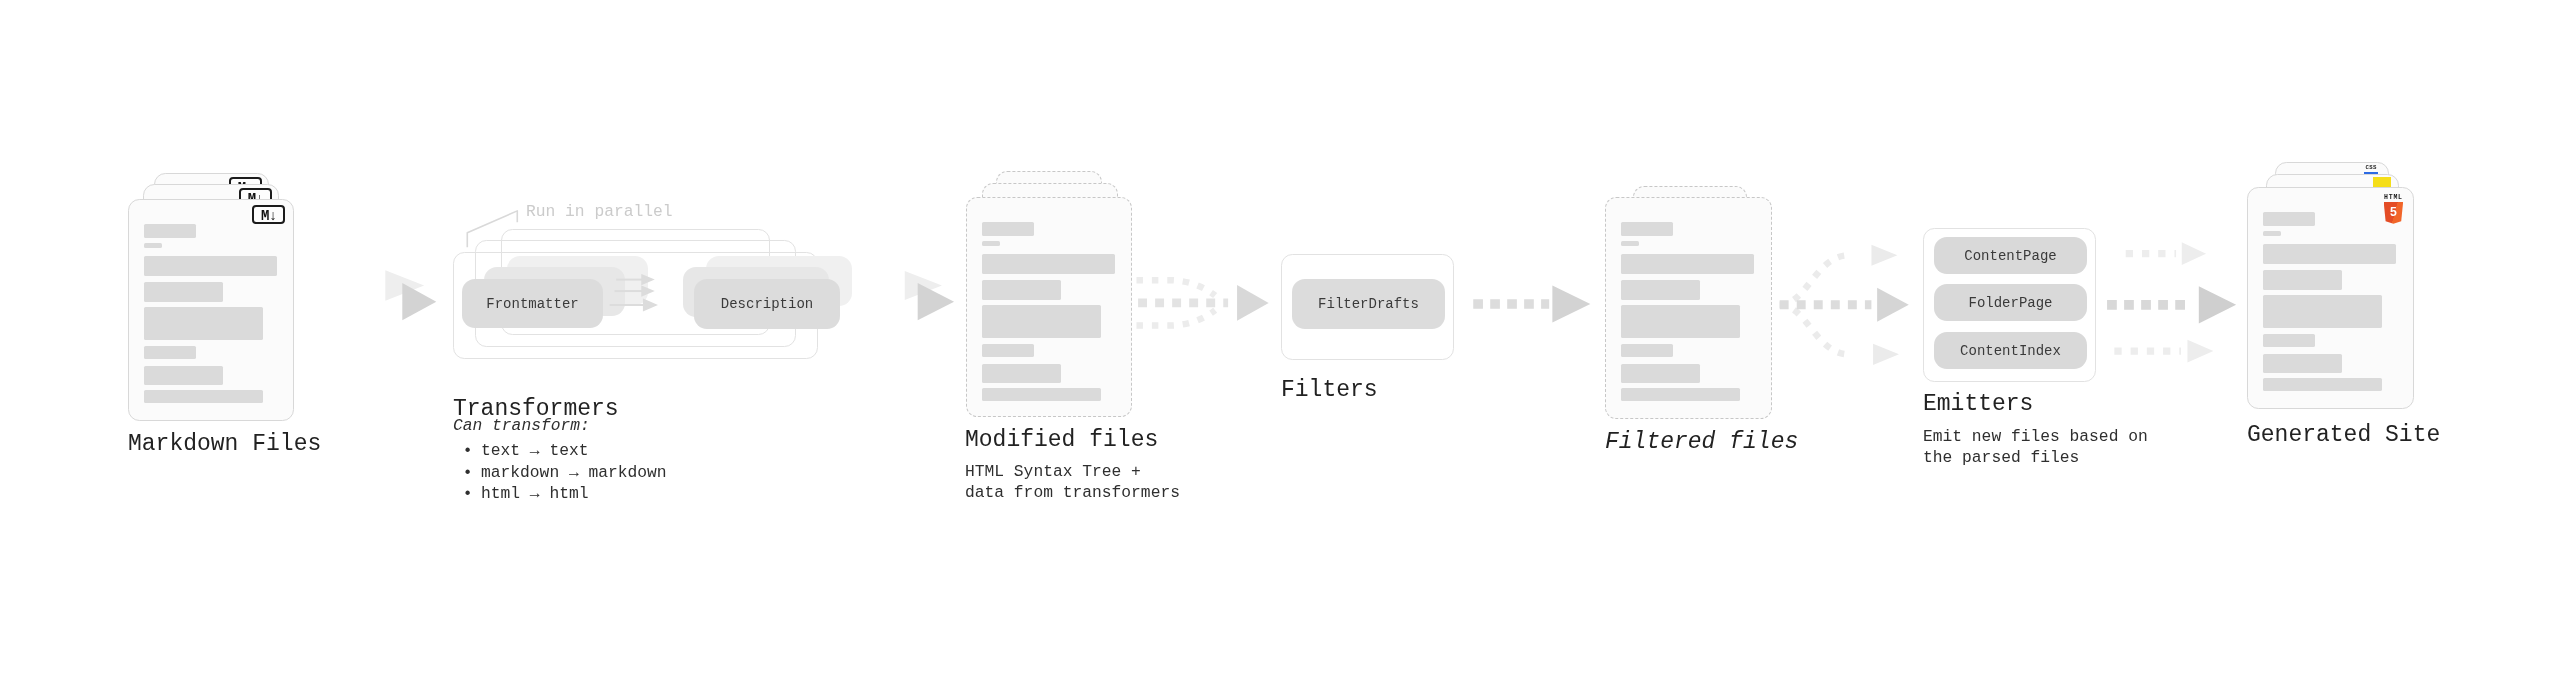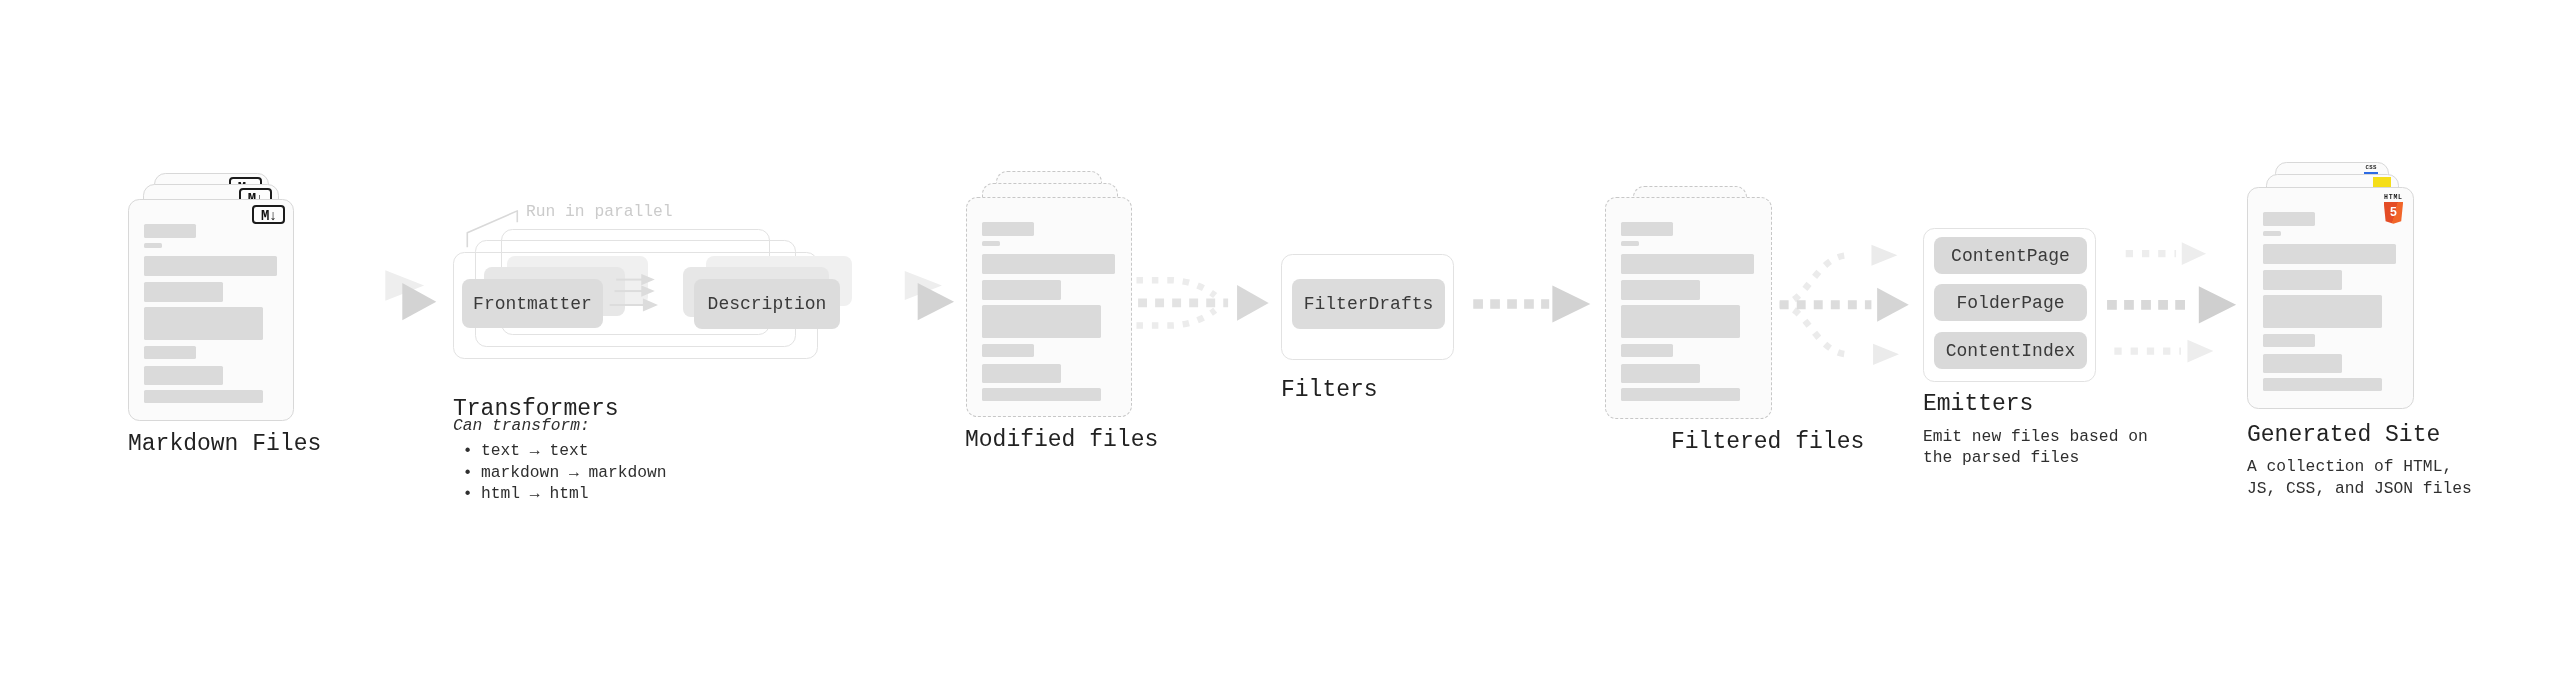--- a/index.html
+++ b/index.html
@@ -38,21 +38,21 @@
           display:flex;align-items:center;justify-content:center;}
   .shield span{color:#fff;font-size:12.2px;font-weight:bold;line-height:12.2px;}
   .js-badge{position:absolute;top:2.4px;right:7.3px;width:18px;height:10.6px;background:#f5de19;}
   .css-badge{position:absolute;top:1.6px;right:9.8px;text-align:center;}
   .css-badge .t{font-size:5.7px;font-weight:bold;color:#222;line-height:6.5px;letter-spacing:0.4px;}
   .css-badge .u{width:14px;height:2.4px;background:#2d6ae3;margin:0.8px auto 0;}
 
   
   .box{position:absolute;border:1.6px solid #e2e2e2;border-radius:11.4px;box-sizing:border-box;background:transparent;}
   .box.filled{background:#ffffff;}
-  .pill{position:absolute;border-radius:8px;background:#dcdcdc;color:#3a3a3a;font-size:18px;
+  .pill{position:absolute;border-radius:13px;background:#dcdcdc;color:#3a3a3a;font-size:14px;
         display:flex;align-items:center;justify-content:center;box-sizing:border-box;white-space:nowrap;}
   .pill.l1{background:#e7e7e7;}
   .pill.l2{background:#f0f0f0;}
 
   
   .bullets{position:absolute;font-size:16.3px;line-height:21.5px;color:#2f2f2f;}
   .bullets .li{padding-left:28px;position:relative;white-space:nowrap;}
   .bullets .li::before{content:"\2022";position:absolute;left:9.8px;color:#2f2f2f;}
   svg{position:absolute;overflow:visible;}
 </style>
@@ -165,20 +165,22 @@
           <div class="bar b3"></div>
           <div class="bar b4"></div>
         <div class="bar b5"></div>
           <div class="bar b6"></div>
           <div class="bar b7"></div>
           <div class="bar b8"></div>
       </div>
     </div>
   </div>
   <div class="stage-label" style="left:965px;top:428px;">Modified files</div>
+  <div class="desc" style="left:965px;top:461px;">HTML Syntax Tree +
+data from transformers</div>
 
   <svg style="left:1134px;top:268px;" width="142" height="73" viewBox="0 0 175 90">
     <path d="M3,15 H42 Q76,15 100,34" fill="none" stroke="#ececec" stroke-width="8" stroke-dasharray="8 11"></path>
     <path d="M3,71 H42 Q76,71 100,52" fill="none" stroke="#ececec" stroke-width="8" stroke-dasharray="8 11"></path>
     <line x1="5" y1="43" x2="116" y2="43" stroke="#e3e3e3" stroke-width="11" stroke-dasharray="11 10"></line>
     <polygon points="127,21 166,43 127,65" fill="#d8d8d8"></polygon>
   </svg>
 
   <div>
     <div class="box filled" style="left:1281px;top:254px;width:173px;height:106px;"></div>
@@ -199,21 +201,21 @@
           <div class="bar b2"></div>
           <div class="bar b3"></div>
           <div class="bar b4"></div>
         <div class="bar b5"></div>
           <div class="bar b6"></div>
           <div class="bar b7"></div>
           <div class="bar b8"></div>
       </div>
     </div>
   </div>
-  <div class="stage-label" style="left:1671px;top:430px;">Filtered files</div>
+  <div class="stage-label" style="left:1605px;top:430px;font-style:italic;">Filtered files</div>
 
   <svg style="left:1774px;top:234px;" width="138" height="140" viewBox="0 0 170 172">
     <path d="M7,87 C40,87 52,26 92,26" fill="none" stroke="#ebebeb" stroke-width="8" stroke-dasharray="8 11"></path>
     <polygon points="120,13 152,26 120,39" fill="#ebebeb"></polygon>
     <path d="M7,87 C40,87 52,148 92,148" fill="none" stroke="#ebebeb" stroke-width="8" stroke-dasharray="8 11"></path>
     <polygon points="122,135 154,148 122,161" fill="#ebebeb"></polygon>
     <line x1="7" y1="87" x2="120" y2="87" stroke="#dcdcdc" stroke-width="11" stroke-dasharray="11 10"></line>
     <polygon points="127,66 166,87 127,108" fill="#d5d5d5"></polygon>
   </svg>
 
@@ -259,17 +261,15 @@
           <div class="bar b3"></div>
           <div class="bar b4"></div>
         <div class="bar b5"></div>
           <div class="bar b6"></div>
           <div class="bar b7"></div>
           <div class="bar b8"></div>
       </div>
     </div>
   </div>
   <div class="stage-label" style="left:2247px;top:423px;">Generated Site</div>
-  <div class="desc" style="left:2247px;top:456px;line-height:22px;">A collection of HTML,
-JS, CSS, and JSON files</div>
 
 </div>
 
 
 </body></html>

